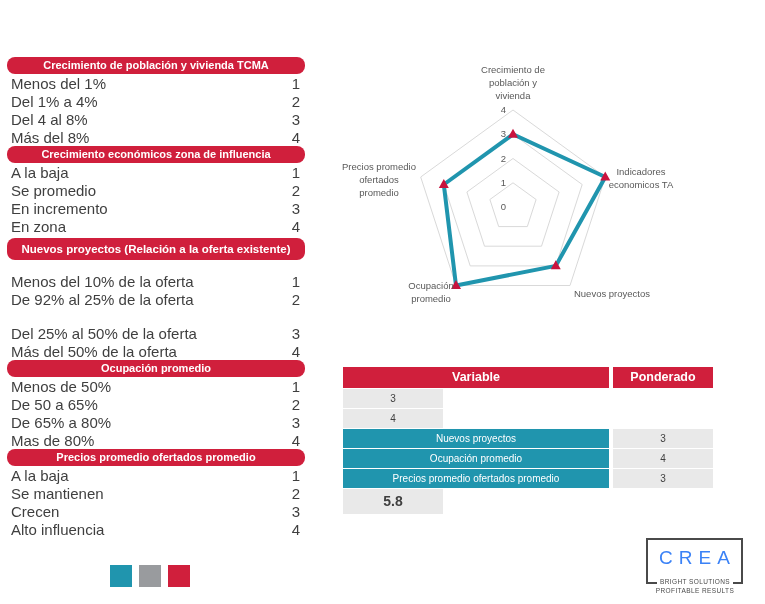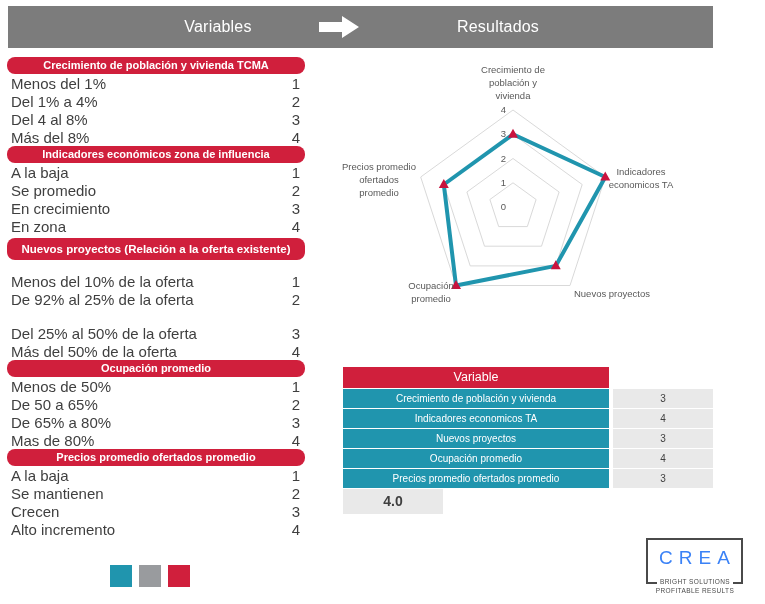--- a/index.html
+++ b/index.html
@@ -47,21 +47,21 @@
   .tick{font-size:9.5px; fill:var(--label-gray); font-family:"Liberation Sans",sans-serif;}
   .axis-label{font-size:9.5px; fill:var(--label-gray); font-family:"Liberation Sans",sans-serif;}
 
   
   .rtable{position:absolute; left:343px; top:367px; width:370px;}
   .trow{display:flex; margin-top:1px;}
   .trow:first-child{margin-top:0;}
   .tcell-var{width:266px; margin-right:4px; text-align:center;}
   .tcell-val{width:100px; text-align:center;}
   .thead .tcell-var,.thead .tcell-val{background:var(--red); color:#fff;
-    font-weight:normal; font-size:12.5px; height:21px; line-height:21px;}
+    font-weight:bold; font-size:12.5px; height:21px; line-height:21px;}
   .tdata .tcell-var{background:var(--teal); color:#fff; font-size:10px;
     height:19px; line-height:19px;}
   .tdata .tcell-val{background:var(--cell-gray); color:var(--text-dark);
     font-size:10px; height:19px; line-height:19px;}
   .ttotal .tcell-var{background:var(--teal); color:#fff; font-size:11px;
     font-weight:bold; height:25px; line-height:25px;}
   .ttotal .tcell-val{background:var(--cell-gray); color:var(--text-dark);
     font-size:14px; font-weight:bold; height:25px; line-height:25px;}
 
   
@@ -72,27 +72,20 @@
   .crea-tagline{position:absolute; left:634px; top:578px; width:122px;
     text-align:center; font-size:6.5px; line-height:8.5px; color:#4A4A4A;
     letter-spacing:.4px; z-index:2;}
   .crea-tagline span{background:#fff; padding:0 3px;}
 </style>
 </head>
 <body>
 
 <div class="page">
 
-  <div class="topbar">
-    <span class="hlabel vars">Variables</span>
-    <svg class="top-arrow" width="54" height="26" viewBox="0 0 54 26">
-      <path d="M8,8 h23 v-6 l17,11 -17,11 v-6 h-23 z" fill="#ffffff"></path>
-    </svg>
-    <span class="hlabel res">Resultados</span>
-  </div>
 
   <div class="left-panel">
 
     <div class="sec-header">Crecimiento de población y vivienda TCMA</div>
     <div class="vrow">
       <span>Menos del 1%</span>
       <span class="num">1</span>
     </div>
     <div class="vrow">
       <span>Del 1% a 4%</span>
@@ -100,31 +93,31 @@
     </div>
     <div class="vrow">
       <span>Del 4 al 8%</span>
       <span class="num">3</span>
     </div>
     <div class="vrow">
       <span>Más del 8%</span>
       <span class="num">4</span>
     </div>
 
-    <div class="sec-header">Indicadores económicos zona de influencia</div>
+    <div class="sec-header">Crecimiento económicos zona de influencia</div>
     <div class="vrow">
       <span>A la baja</span>
       <span class="num">1</span>
     </div>
     <div class="vrow">
       <span>Se promedio</span>
       <span class="num">2</span>
     </div>
     <div class="vrow">
-      <span>En crecimiento</span>
+      <span>En incremento</span>
       <span class="num">3</span>
     </div>
     <div class="vrow">
       <span>En zona</span>
       <span class="num">4</span>
     </div>
 
     <div class="sec-header tall">Nuevos proyectos (Relación a la oferta existente)</div>
     <div class="vrow">
       <span>Menos del 10% de la oferta</span>
@@ -169,21 +162,21 @@
     </div>
     <div class="vrow">
       <span>Se mantienen</span>
       <span class="num">2</span>
     </div>
     <div class="vrow">
       <span>Crecen</span>
       <span class="num">3</span>
     </div>
     <div class="vrow">
-      <span>Alto incremento</span>
+      <span>Alto influencia</span>
       <span class="num">4</span>
     </div>
   </div>
 
   <div class="legend">
     <div class="swatch s-teal"></div>
     <div class="swatch s-gray"></div>
     <div class="swatch s-red"></div>
   </div>
 
@@ -214,43 +207,42 @@
         <text x="96" y="244" text-anchor="middle" class="axis-label">promedio</text>
         <text x="44" y="112" text-anchor="middle" class="axis-label">Precios promedio</text>
         <text x="44" y="125" text-anchor="middle" class="axis-label">ofertados</text>
         <text x="44" y="138" text-anchor="middle" class="axis-label">promedio</text>
       </svg>
   </div>
 
   <div class="rtable">
     <div class="trow thead">
       <div class="tcell-var">Variable</div>
-    </div>
-    <div class="trow tdata">
-      <div class="tcell-var">Crecimiento de población y vivienda</div>
+      <div class="tcell-val">Ponderado</div>
+    </div>
+    <div class="trow tdata">
       <div class="tcell-val">3</div>
     </div>
     <div class="trow tdata">
-      <div class="tcell-var">Indicadores economicos TA</div>
       <div class="tcell-val">4</div>
     </div>
     <div class="trow tdata">
       <div class="tcell-var">Nuevos proyectos</div>
       <div class="tcell-val">3</div>
     </div>
     <div class="trow tdata">
       <div class="tcell-var">Ocupación promedio</div>
       <div class="tcell-val">4</div>
     </div>
     <div class="trow tdata">
       <div class="tcell-var">Precios promedio ofertados promedio</div>
       <div class="tcell-val">3</div>
     </div>
     <div class="trow ttotal">
-      <div class="tcell-val">4.0</div>
+      <div class="tcell-val">5.8</div>
     </div>
   </div>
 
   <div class="crea-box">
     <span class="crea-name">CREA</span>
   </div>
   <div class="crea-tagline">
     <span>BRIGHT SOLUTIONS</span><br>
     <span>PROFITABLE RESULTS</span>
   </div>

